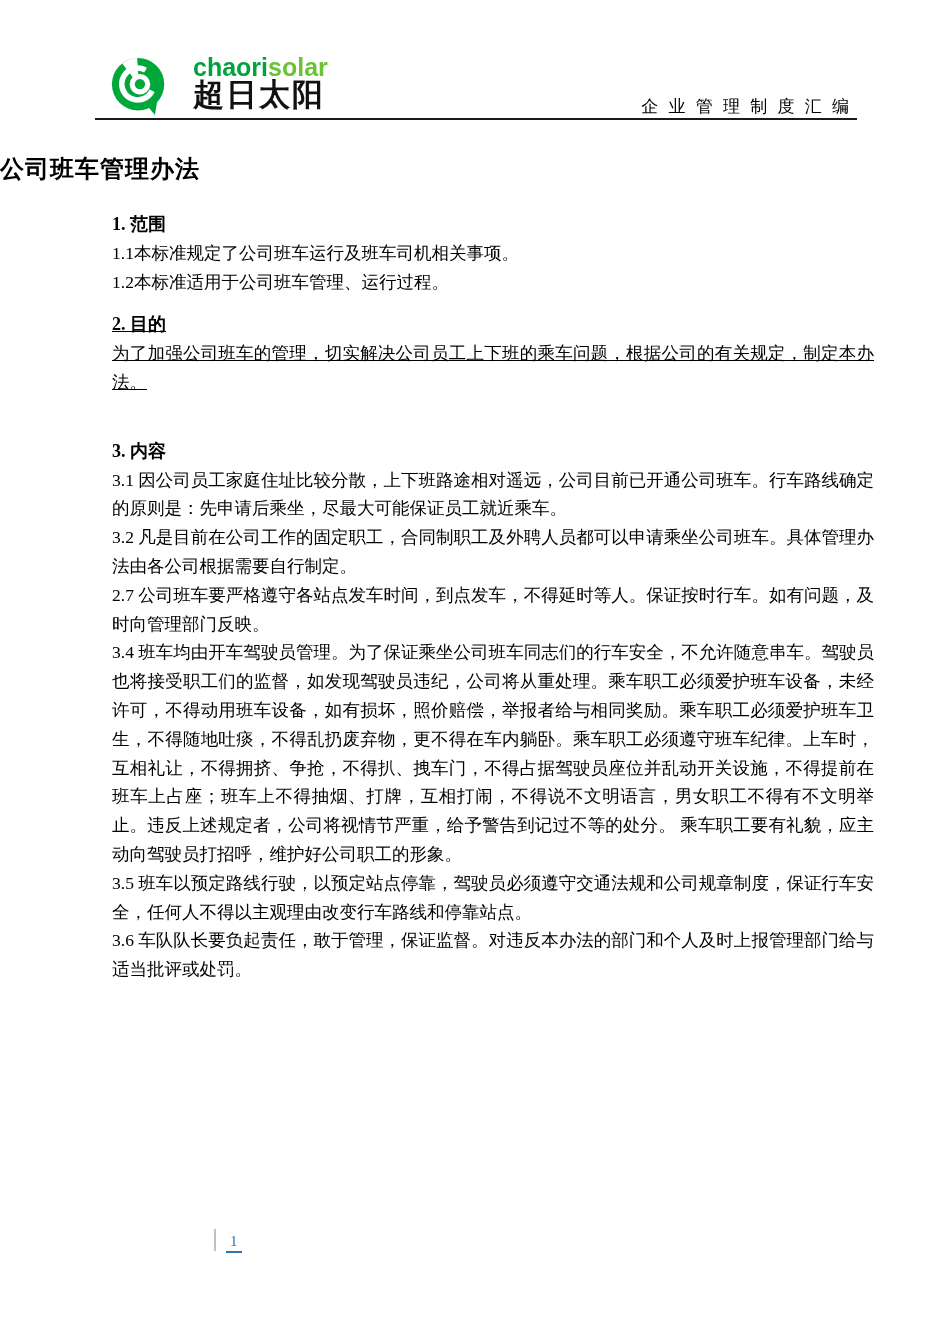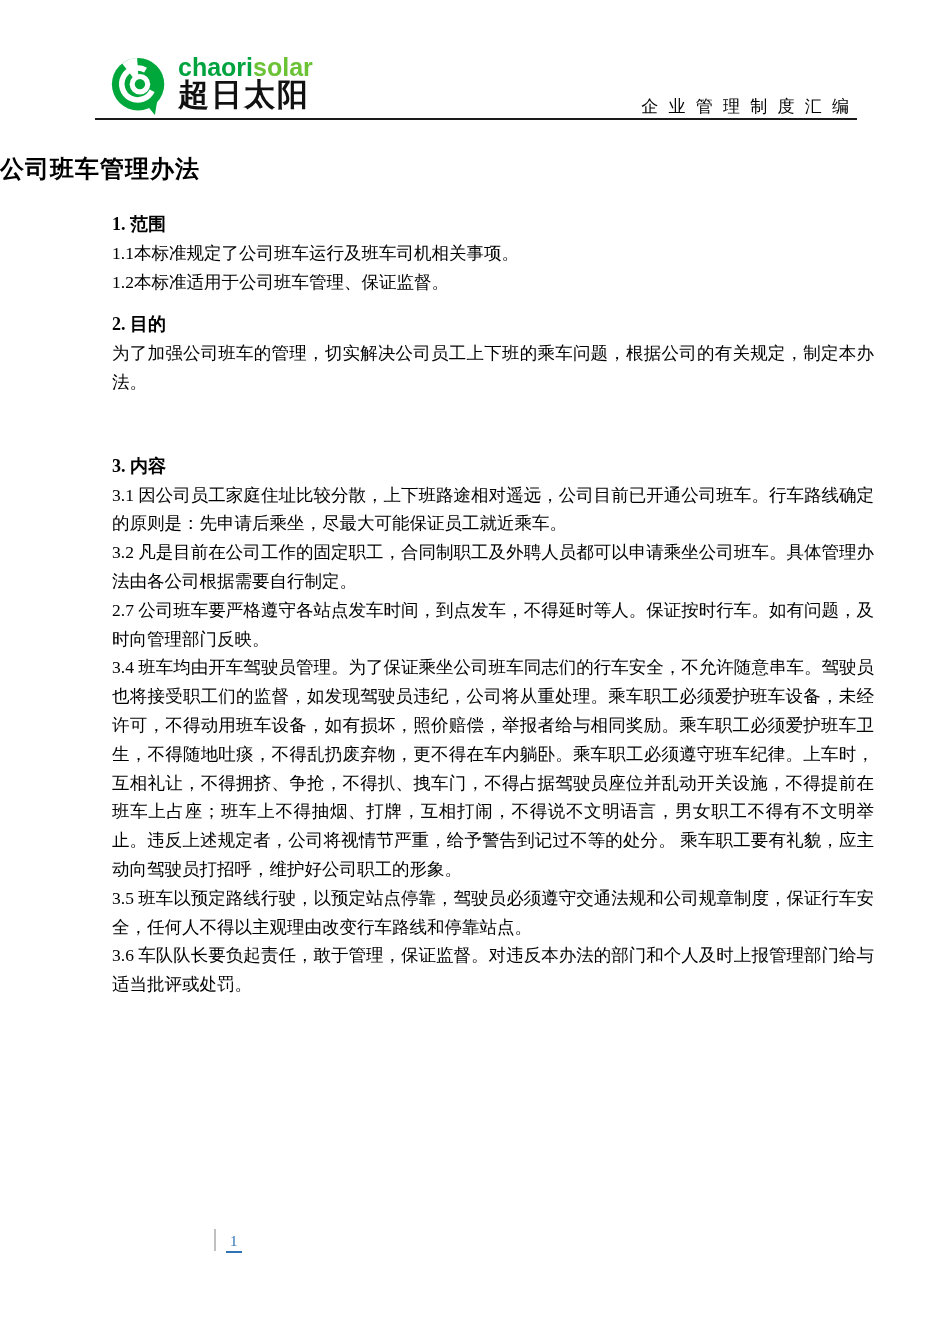--- a/index.html
+++ b/index.html
@@ -14,21 +14,21 @@
     color: #000000;
   }
 
   
   .logo {
     position: absolute;
     top: 56px;
     left: 110px;
     display: flex;
     align-items: flex-start;
-    gap: 10px;
+    gap: 25px;
   }
   .logo-icon-svg { display: block; }
   .brand-text { display: flex; flex-direction: column; line-height: 1; }
   .brand-latin {
     font-family: "Liberation Sans", "DejaVu Sans", sans-serif;
     font-size: 25px;
     letter-spacing: 0px;
     line-height: 22px;
   }
   .brand-latin .bold-part { font-weight: bold; color: #00A33E; }
@@ -82,21 +82,21 @@
     line-height: 28.8px;
     text-align: justify;
   }
   .doc-section h2 {
     font-size: 18px;
     font-weight: bold;
     line-height: 28.8px;
   }
   .doc-section p { margin: 0; }
   .doc-section.gap-after-1 { margin-bottom: 14px; }
-  .doc-section.gap-after-2 { margin-bottom: 55px; }
+  .doc-section.gap-after-2 { margin-bottom: 40px; text-decoration: underline; }
 
   
   .footer {
     position: absolute;
     top: 1229px;
     left: 214px;
     display: flex;
     align-items: flex-start;
     gap: 10px;
   }
@@ -141,21 +141,21 @@
   <div class="header-right">企 业 管 理 制 度 汇 编</div>
   <div class="header-rule"></div>
 
   <h1 class="doc-title">公司班车管理办法</h1>
 
   <div class="doc-body">
 
     <section class="doc-section gap-after-1">
       <h2>1. 范围</h2>
       <p>1.1本标准规定了公司班车运行及班车司机相关事项。</p>
-      <p>1.2本标准适用于公司班车管理、保证监督。</p>
+      <p>1.2本标准适用于公司班车管理、运行过程。</p>
     </section>
 
     <section class="doc-section gap-after-2">
       <h2>2. 目的</h2>
       <p>为了加强公司班车的管理，切实解决公司员工上下班的乘车问题，根据公司的有关规定，制定本办法。</p>
     </section>
 
     <section class="doc-section">
       <h2>3. 内容</h2>
       <p>3.1 因公司员工家庭住址比较分散，上下班路途相对遥远，公司目前已开通公司班车。行车路线确定的原则是：先申请后乘坐，尽最大可能保证员工就近乘车。</p>

